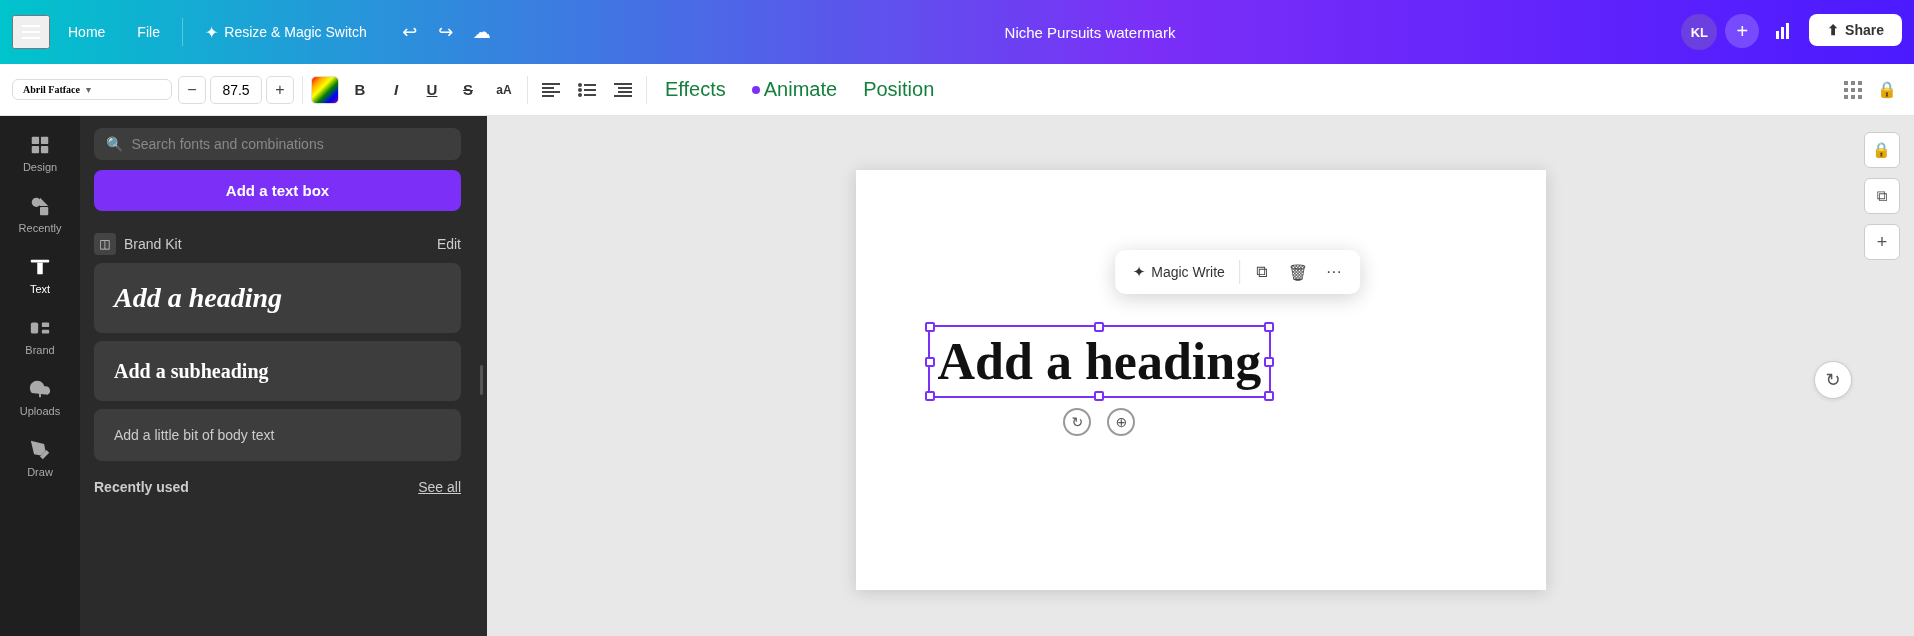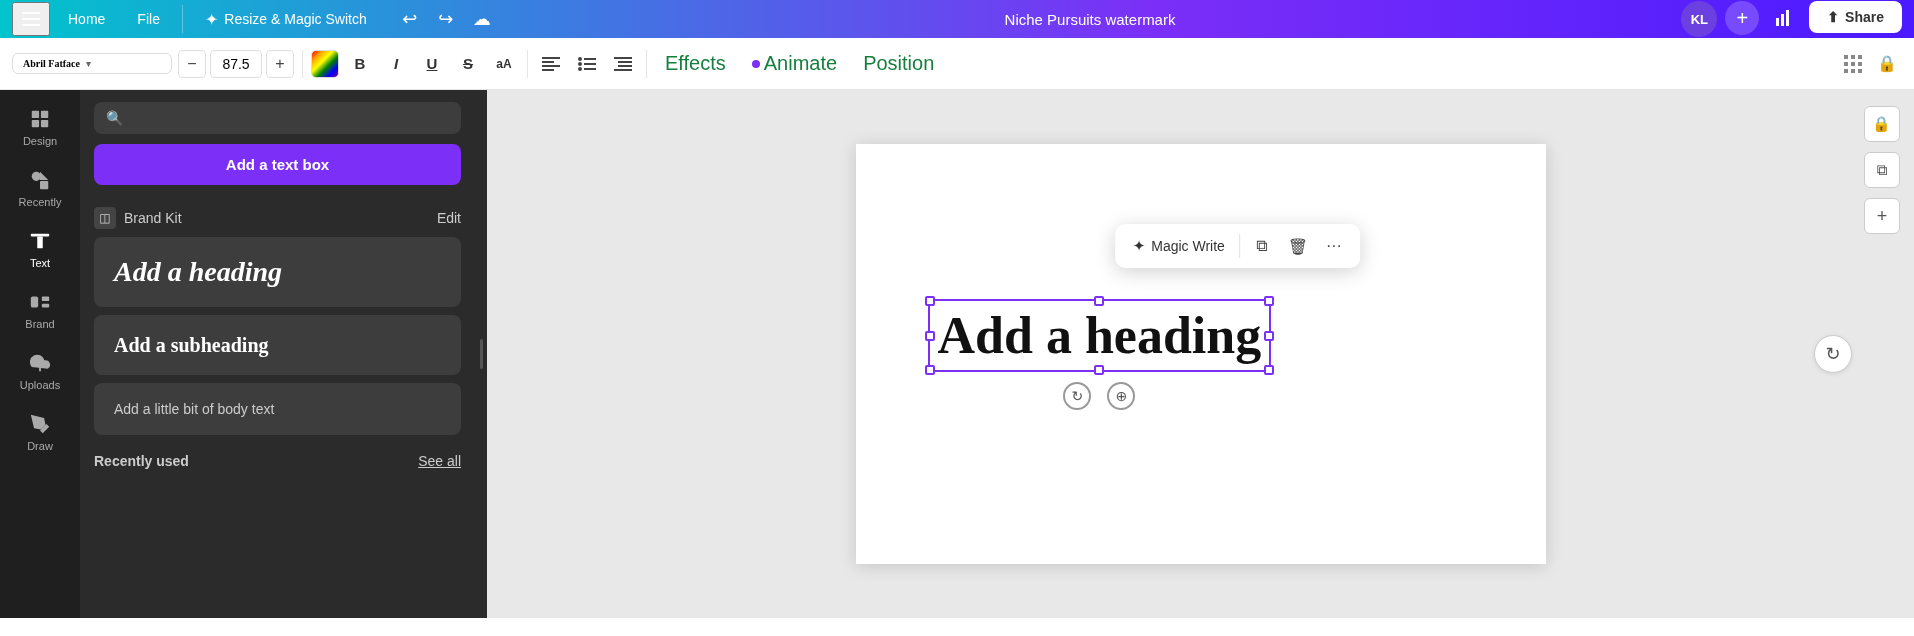--- a/index.html
+++ b/index.html
@@ -1,20 +1,20 @@
 <!DOCTYPE html>
 <html><head>
   <meta charset="utf-8">
   <style>
     * { box-sizing: border-box; margin: 0; padding: 0; }
     body { font-family: -apple-system, BlinkMacSystemFont, 'Segoe UI', sans-serif; overflow: hidden; }
 
     
     .top-nav {
-      height: 38px;
+      height: 64px;
       background: linear-gradient(90deg, #00c4cc 0%, #7b2ff7 60%, #4b1aff 100%);
       display: flex;
       align-items: center;
       padding: 0 12px;
       gap: 4px;
       position: relative;
       z-index: 100;
     }
     .nav-hamburger {
       color: white;
@@ -773,20 +773,21 @@
           <circle cx="11" cy="11" r="2"></circle>
         </svg>
       <span>Draw</span>
     </div>
   </div>
 
   <div class="text-panel">
     <div class="panel-search">
       <div class="search-box">
         <span class="search-icon">🔍</span>
+        <input class="search-input" type="text" placeholder="Search fonts and combinations" style="">
       </div>
     </div>
     <button class="add-textbox-btn">Add a text box</button>
 
     <div class="panel-section">
       <div class="panel-section-header">
         <div class="brand-kit-label">
           <div class="brand-icon">◫</div>
           <span>Brand Kit</span>
         </div>

